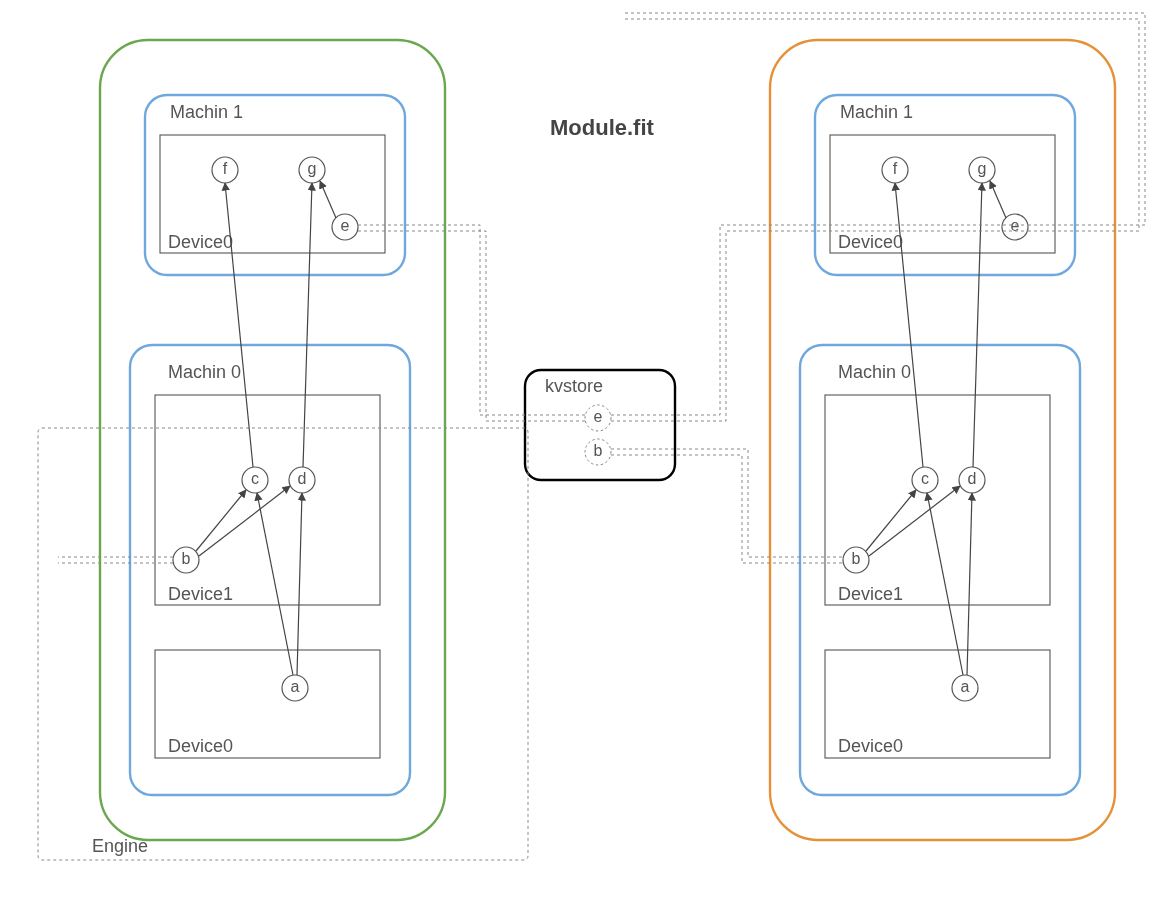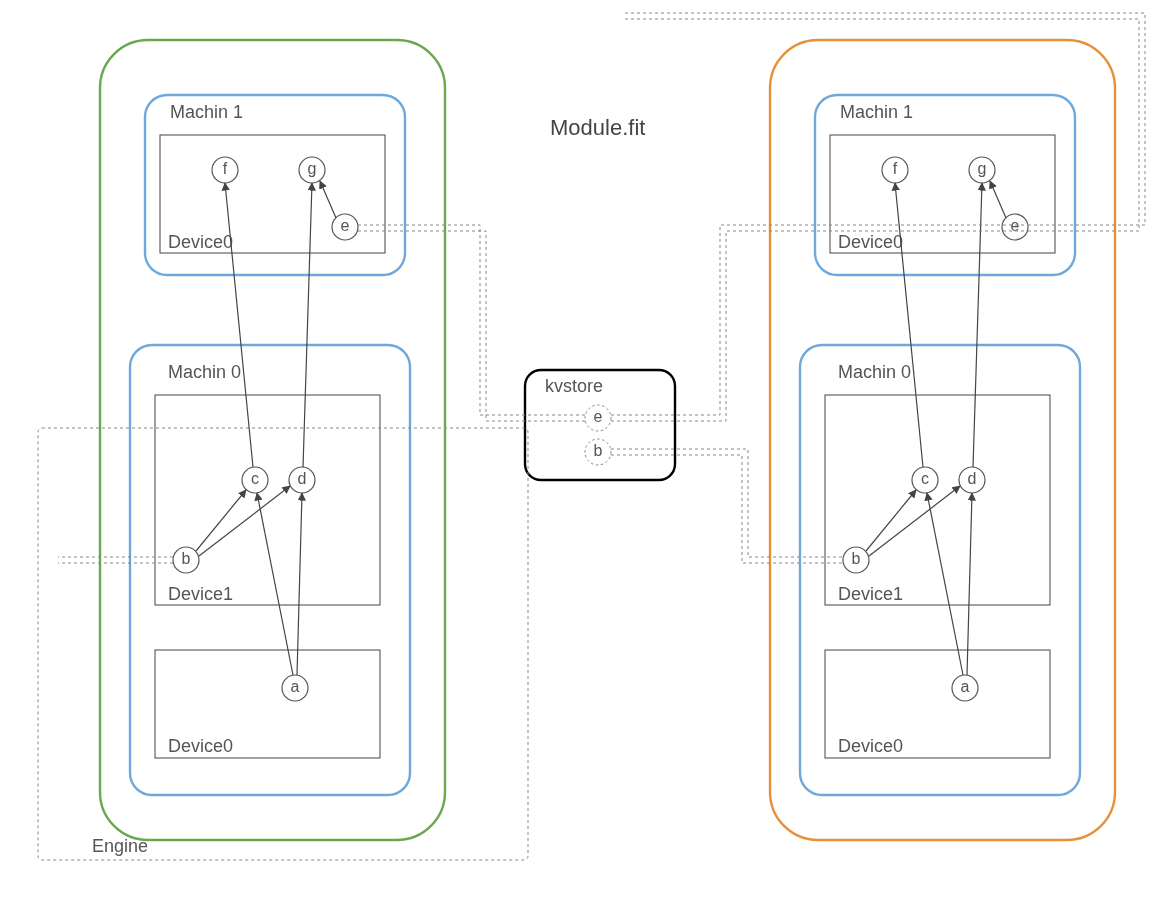--- a/index.html
+++ b/index.html
@@ -14,20 +14,21 @@
   .stage {
     position: relative;
     width: 1044px;
     height: 902px;
   }
   .label {
     position: absolute;
     font-size: 18px;
     color: #555;
     white-space: nowrap;
+    font-weight: bold;
   }
   .title-label {
     font-size: 22px;
     color: #444;
   }
   svg {
     position: absolute;
     left: 0;
     top: 0;
     width: 1152px;

